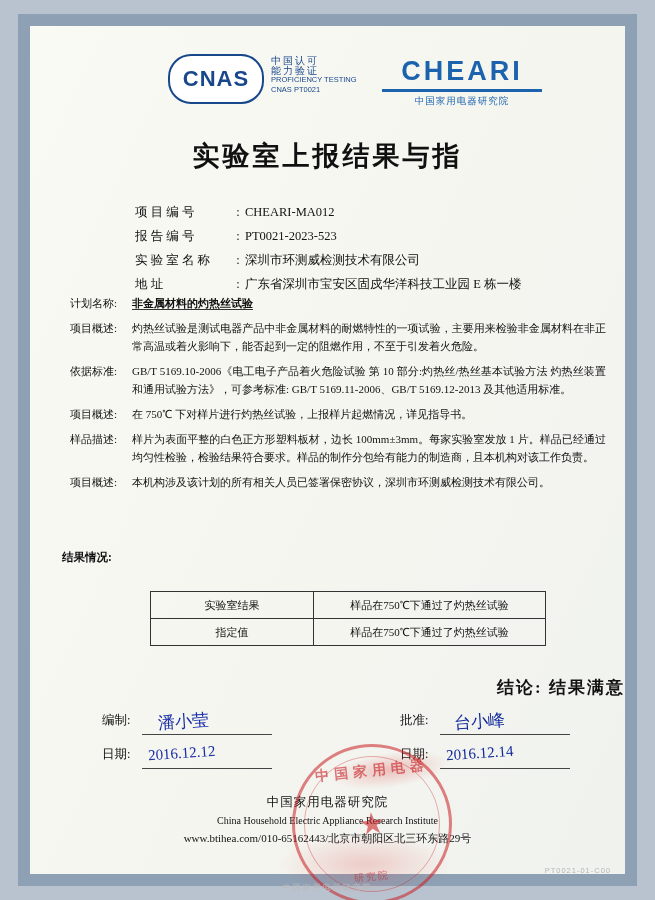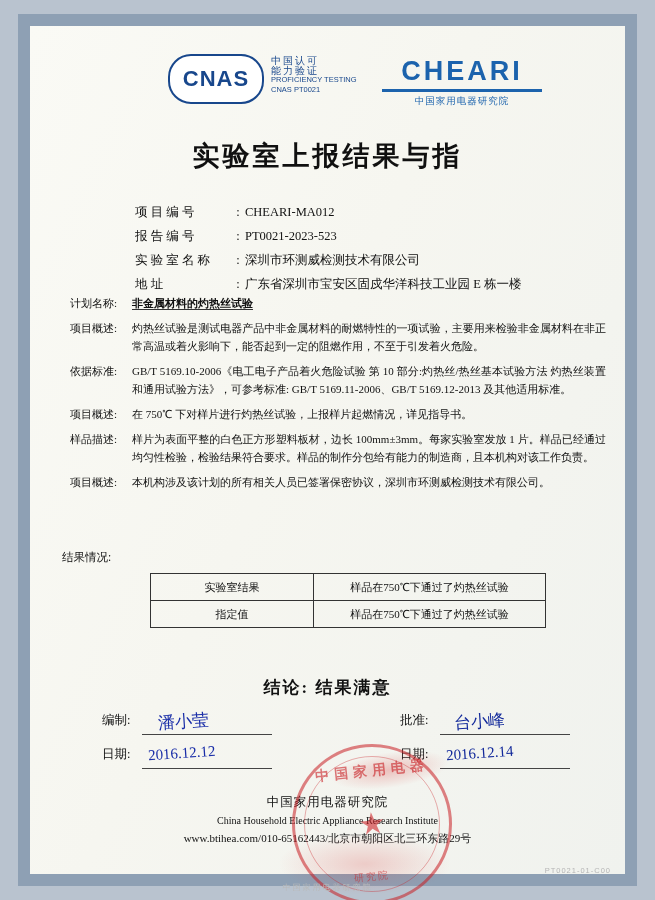--- a/index.html
+++ b/index.html
@@ -71,33 +71,33 @@
   .fcolon{width:14px;text-align:center;}
   .fvalue{flex:1;}
   .v-en{font-family:"Liberation Serif",serif;}
   
   .para-block{position:absolute;left:40px;top:268px;width:536px;font-size:11px;color:#111;line-height:18px;}
   .para{display:flex;margin-bottom:7px;}
   .p-label{width:62px;flex:none;}
   .p-text{flex:1;text-align:justify;}
   .bold-name{font-weight:bold;border-bottom:1px solid #333;}
   
-  .results-label{position:absolute;left:32px;top:524px;font-size:11.5px;color:#111;}
+  .results-label{position:absolute;left:32px;top:524px;font-size:11.5px;color:#111;font-weight:bold;}
   table.results{
-    position:absolute;left:120px;top:547px;width:396px;border-collapse:collapse;
+    position:absolute;left:120px;top:565px;width:396px;border-collapse:collapse;
     font-size:11px;color:#111;
   }
   table.results td{border:1px solid #333;height:22px;padding:2px 6px;text-align:center;}
   table.results td.left{width:150px;}
   .note{
     position:absolute;left:32px;top:600px;width:536px;font-size:11px;line-height:18px;color:#111;
   }
   .note .ind{display:block;padding-left:40px;}
   .conclusion{
-    position:absolute;left:0;top:650px;width:595px;text-align:center;
+    position:absolute;left:0;top:650px;width:595px;text-align:right;
     font-size:17px;font-weight:bold;letter-spacing:2px;color:#111;
   }
   
   .sig{position:absolute;left:0;top:686px;width:595px;font-size:12.5px;color:#111;}
   .sig-row{position:relative;height:34px;}
   .sig-l{position:absolute;left:72px;}
   .sig-r{position:absolute;left:370px;}
   .sig-line{
     position:absolute;border-bottom:1px solid #444;
   }

